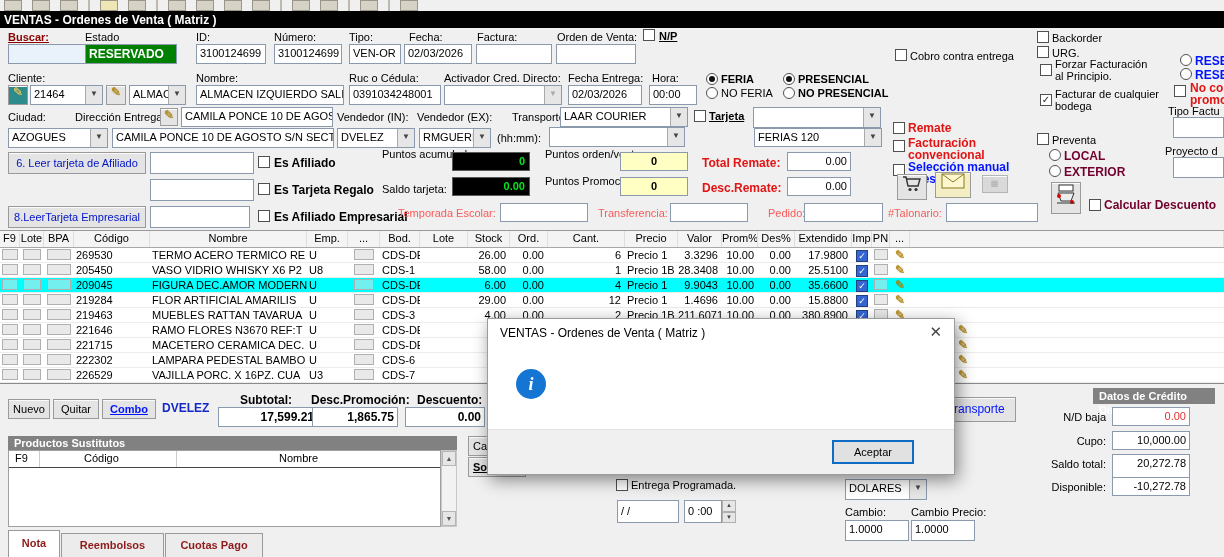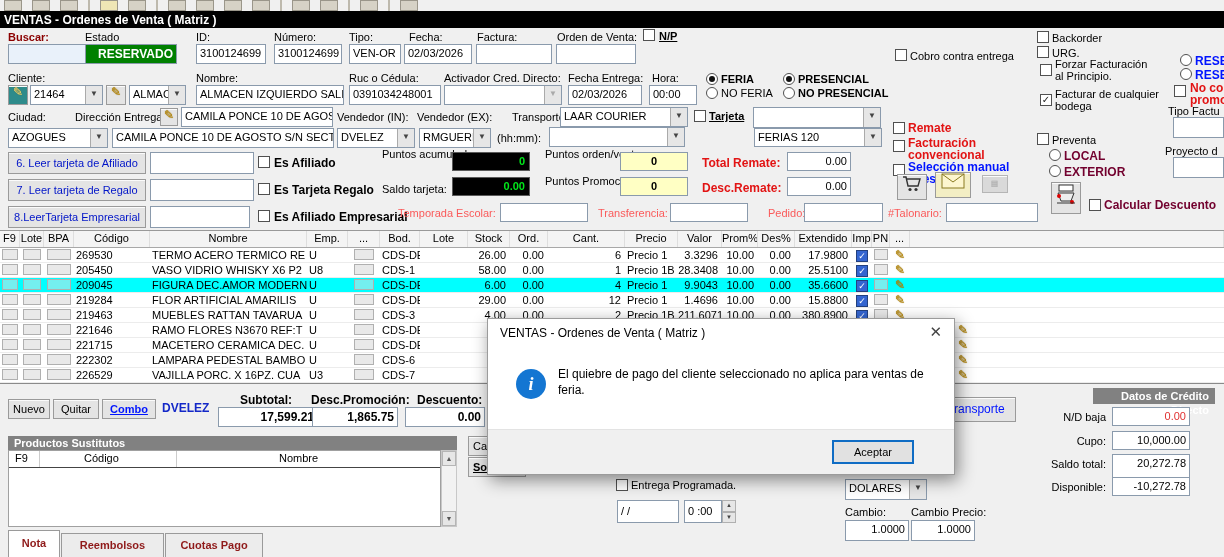--- a/index.html
+++ b/index.html
@@ -3,21 +3,21 @@
 <meta charset="utf-8">
 <style>
   html,body{margin:0;padding:0}
   #app{position:relative;width:1224px;height:557px;background:#f0f0f0;
        font-family:"Liberation Sans",sans-serif;font-size:11px;color:#000;overflow:hidden}
   .lbl{position:absolute;white-space:nowrap}
   .b{font-weight:bold}
   .red{color:#e21414}.red2{color:#fa5a5a}.blue{color:#0014c8}.marn{color:#72002e}
   .fld{position:absolute;background:#fff;border:1px solid #8a9aac;box-sizing:border-box;
        padding:2px 3px;white-space:nowrap;overflow:hidden}
-  .ra{text-align:right}.ctr{text-align:right}
+  .ra{text-align:right}.ctr{text-align:left}
   .combo{position:absolute;background:#fff;border:1px solid #8a9aac;box-sizing:border-box;
        padding:2px 18px 2px 3px;white-space:nowrap;overflow:hidden}
   .combo .arr{position:absolute;right:0;top:0;bottom:0;width:16px;background:#e6e6e6;
        border-left:1px solid #aaa;color:#444;font-size:8px;line-height:15px;text-align:center}
   .btn{position:absolute;background:#e4e4e4;border:1px solid #9a9a9a;box-sizing:border-box;
        text-align:center;overflow:hidden;box-shadow:inset 0 1px 0 #fbfbfb;cursor:default}
   .cb{position:absolute;width:12px;height:12px;background:#fff;border:1px solid #505050;
        box-sizing:border-box;font-size:10px;line-height:10px;text-align:center}
   .cb.on::after{content:"✓";color:#222}
   .rad{position:absolute;width:12px;height:12px;border:1px solid #505050;border-radius:50%;
@@ -96,21 +96,21 @@
     <div class="tbsep" style="left:348px"></div>
     <div class="tbico" style="left:360px"></div>
     <div class="tbsep" style="left:388px"></div>
     <div class="tbico" style="left:400px"></div>
   </div>
 
   <div style="position:absolute;left:0;top:11px;width:1224px;height:17px;background:#000">
     <span style="position:absolute;left:4px;top:2px;color:#fff;font-weight:bold;font-size:12px">VENTAS - Ordenes de Venta ( Matriz )</span>
   </div>
 
-  <span class="lbl b" style="left:8px;top:31px;color:#8b0000;">Buscar:</span>
+  <span class="lbl b" style="left:8px;top:31px;color:#8b0000;text-decoration:underline">Buscar:</span>
   <span class="lbl" style="left:85px;top:31px">Estado</span>
   <span class="lbl" style="left:196px;top:31px">ID:</span>
   <span class="lbl" style="left:274px;top:31px">Número:</span>
   <span class="lbl" style="left:349px;top:31px">Tipo:</span>
   <span class="lbl" style="left:409px;top:31px">Fecha:</span>
   <span class="lbl" style="left:477px;top:31px">Factura:</span>
   <span class="lbl" style="left:557px;top:31px">Orden de Venta:</span>
   <span class="cb" style="left:643px;top:29px"></span>
   <span class="lbl b" style="left:659px;top:30px;text-decoration:underline">N/P</span>
 
@@ -167,21 +167,20 @@
   <div class="combo" style="left:419px;top:128px;width:72px;height:20px"><span>RMGUERRE</span><span class="arr">▼</span></div>
   <span class="lbl" style="left:497px;top:132px">(hh:mm):</span>
   <div class="combo" style="left:549px;top:127px;width:136px;height:20px"><span></span><span class="arr">▼</span></div>
   <div class="combo" style="left:754px;top:128px;width:128px;height:19px"><span>FERIAS 120</span><span class="arr">▼</span></div>
 
   <div class="btn" style="left:8px;top:152px;width:138px;height:22px;line-height:20px"><span class="blue">6. Leer tarjeta de Afiliado</span></div>
   <div class="fld" style="left:150px;top:152px;width:104px;height:22px"></div>
   <span class="cb" style="left:258px;top:156px"></span>
   <span class="lbl b" style="left:274px;top:156px;font-size:12px">Es Afiliado</span>
 
-  <div class="btn" style="left:8px;top:179px;width:138px;height:22px;line-height:20px"><span class="blue">7. Leer tarjeta de Regalo</span></div>
   <div class="fld" style="left:150px;top:179px;width:104px;height:22px"></div>
   <span class="cb" style="left:258px;top:183px"></span>
   <span class="lbl b" style="left:274px;top:183px;font-size:12px">Es Tarjeta Regalo</span>
 
   <div class="btn" style="left:8px;top:206px;width:138px;height:22px;line-height:20px"><span class="blue">8.LeerTarjeta Empresarial</span></div>
   <div class="fld" style="left:150px;top:206px;width:100px;height:22px"></div>
   <span class="cb" style="left:258px;top:210px"></span>
   <span class="lbl b" style="left:274px;top:210px;font-size:12px">Es Afiliado Empresarial</span>
 
   <div class="lbl" style="left:382px;top:149px;width:64px;line-height:11px">Puntos acumulados</div>
@@ -568,19 +567,18 @@
   <div class="fld ra" style="left:1112px;top:477px;width:78px;height:19px">-10,272.78</div>
 
   <div class="tab active" style="left:8px;top:530px;width:52px;height:27px"><span>Nota</span></div>
   <div class="tab" style="left:61px;top:533px;width:103px;height:24px"><span>Reembolsos</span></div>
   <div class="tab" style="left:165px;top:533px;width:98px;height:24px"><span>Cuotas Pago</span></div>
 
   <div id="dlg">
     <span class="dtitle">VENTAS - Ordenes de Venta ( Matriz )</span>
     <span class="dx">✕</span>
     <div class="info">i</div>
-    <div class="msg">El quiebre de pago del cliente seleccionado no aplica para ventas de feria.</div>
     <div class="dfoot">
       <div class="okbtn">Aceptar</div>
     </div>
   </div>
 
 </div>
 
 </body></html>

